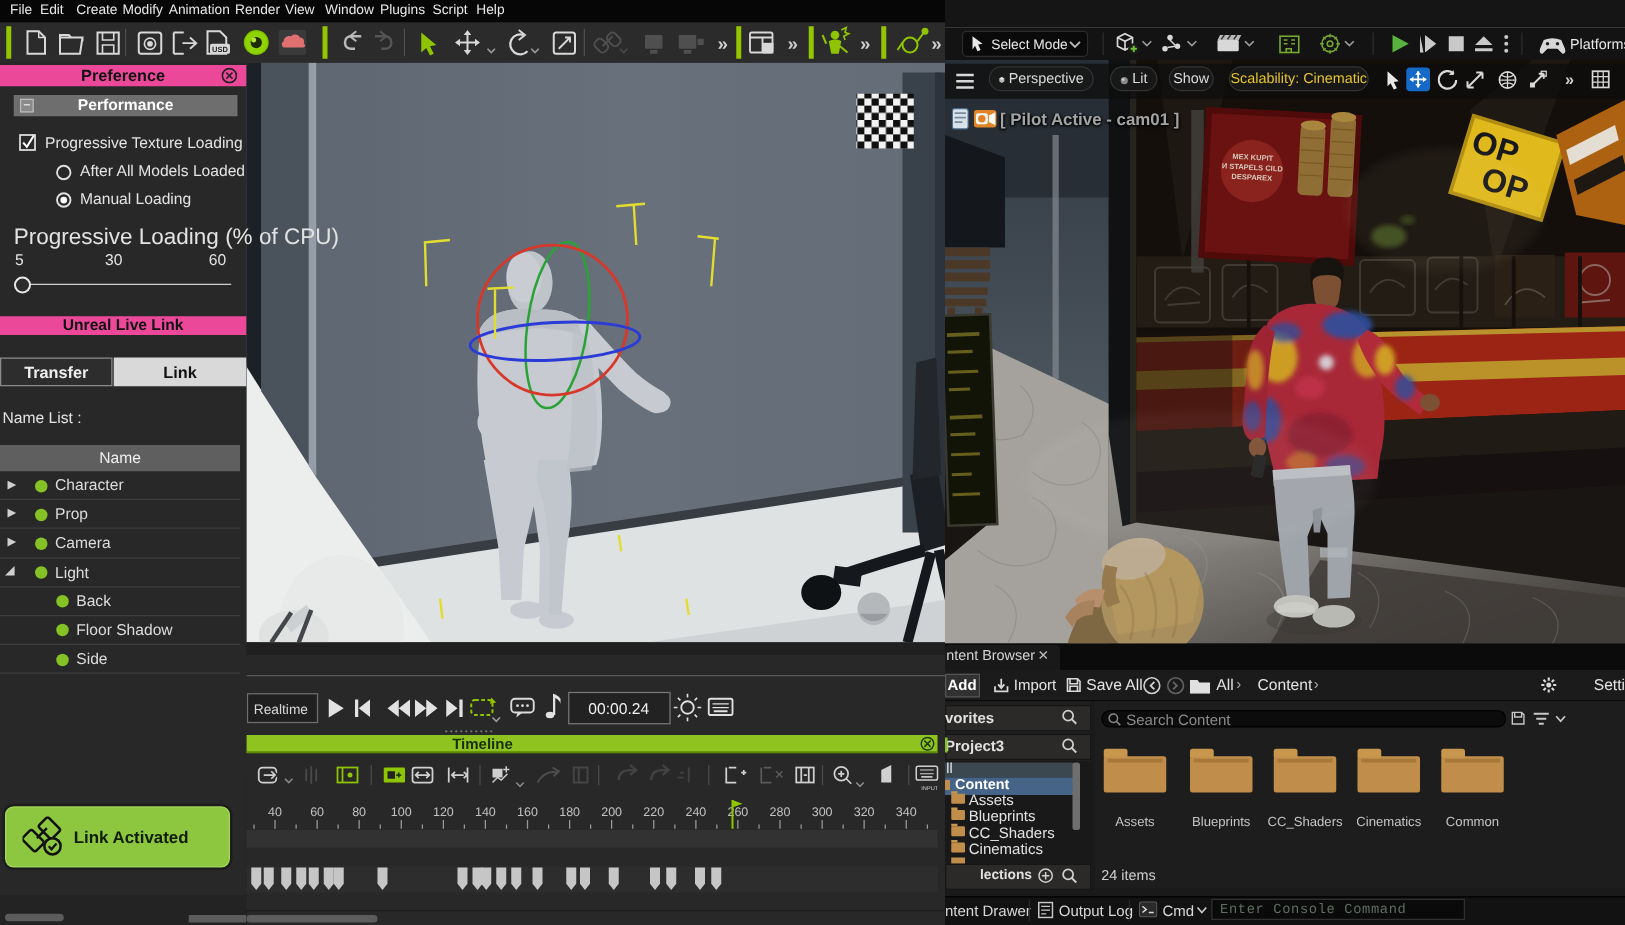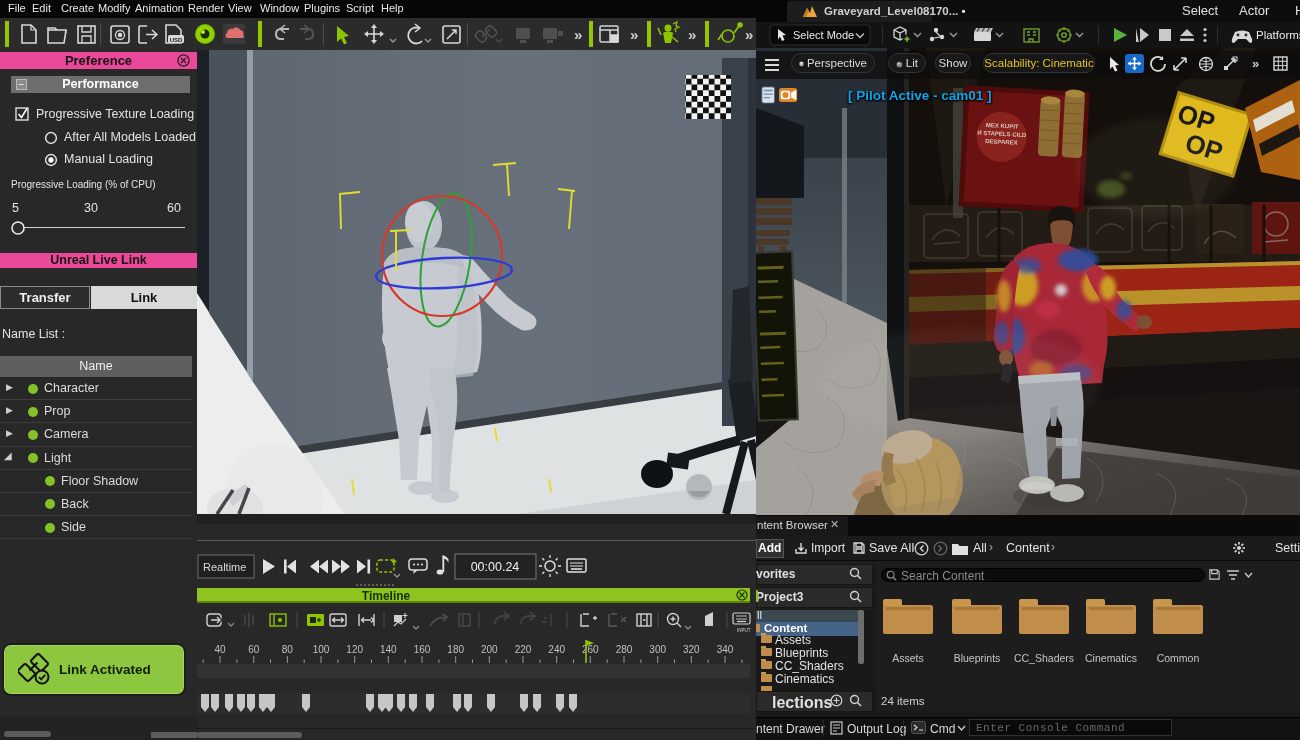--- a/index.html
+++ b/index.html
@@ -421,21 +421,21 @@
       <svg class="abs" style="left:44px;top:81px" width="14" height="14" viewBox="0 0 14 14">
           <circle cx="7" cy="7" r="5.4" fill="none" stroke="#e0e0e0" stroke-width="1.5"></circle>
         </svg>
       <div class="txt" style="left:64px;top:80px;color:#e3e3e3;font-size:12.5px;">After All Models Loaded</div>
       <svg class="abs" style="left:44px;top:103px" width="14" height="14" viewBox="0 0 14 14">
           <circle cx="7" cy="7" r="5.4" fill="none" stroke="#e0e0e0" stroke-width="1.5"></circle>
           <circle cx="7" cy="7" r="2.7" fill="#fff"></circle>
         </svg>
       <div class="txt" style="left:64px;top:102px;color:#e3e3e3;font-size:12.5px;">Manual Loading</div>
 
-      <div class="txt" style="left:11px;top:129px;color:#e3e3e3;font-size:10px;">Progressive Loading (% of CPU)</div>
+      <div class="txt" style="left:11px;top:129px;color:#e3e3e3;font-size:18px;">Progressive Loading (% of CPU)</div>
       <div class="txt" style="left:12px;top:151px;color:#e3e3e3;font-size:12.5px;">5</div>
       <div class="txt" style="left:84px;top:151px;color:#e3e3e3;font-size:12.5px;">30</div>
       <div class="txt" style="left:167px;top:151px;color:#e3e3e3;font-size:12.5px;">60</div>
       <div class="abs" style="left:14px;top:177px;width:171px;height:1px;background:#cfcfcf;"></div>
       <svg class="abs" style="left:10px;top:170px" width="16" height="16" viewBox="0 0 16 16">
           <circle cx="8" cy="8" r="6" fill="#2c2c2c" stroke="#e8e8e8" stroke-width="1.6"></circle>
         </svg>
 
       <div class="abs greenbar" style="left:0;top:203px;width:197px;height:15px;font-size:12.5px;text-align:center;line-height:15px;">Unreal Live Link</div>
 
@@ -460,25 +460,25 @@
             <span class="dot" style="left:28px"></span>
             <span class="lbl" style="left:44px">Camera</span>
           </div>
         <div class="row">
             <span class="tri2">◢</span>
             <span class="dot" style="left:28px"></span>
             <span class="lbl" style="left:44px">Light</span>
           </div>
         <div class="row">
             <span class="dot" style="left:45px"></span>
-            <span class="lbl" style="left:61px">Floor Shadow</span>
+            <span class="lbl" style="left:61px">Back</span>
           </div>
         <div class="row">
             <span class="dot" style="left:45px"></span>
-            <span class="lbl" style="left:61px">Back</span>
+            <span class="lbl" style="left:61px">Floor Shadow</span>
           </div>
         <div class="row">
             <span class="dot" style="left:45px"></span>
             <span class="lbl" style="left:61px">Side</span>
           </div>
       </div>
 
       <div class="abs" style="left:2px;top:593px;width:184px;height:53px;background:#8dc63f;border:2px solid #1d1d1d;border-radius:9px;box-shadow:inset 0 0 0 1px #a7d65e;"></div>
       <svg class="abs" style="left:18px;top:603px" width="34" height="34" viewBox="0 0 34 34">
         <g fill="none" stroke="#111" stroke-width="2">
@@ -491,32 +491,20 @@
       </svg>
       <div class="txt" style="left:59px;top:612px;color:#101d00;font-weight:bold;font-size:13.5px;">Link Activated</div>
     </div>
 
     <div class="abs" style="left:0;top:716px;width:197px;height:24px;background:#232323;z-index:4;"></div>
     <div class="abs" style="left:4px;top:731px;width:47px;height:6px;background:#5c5c5c;border-radius:3px;z-index:6;"></div>
     <div class="abs" style="left:151px;top:732px;width:46px;height:6px;background:#5c5c5c;z-index:6;"></div>
   </div>
 
   <div id="ue">
-    <div id="ue-tabs">
-      <div class="abs" style="left:0;top:0;width:31px;height:22px;background:#060606;"></div>
-      <div class="abs" style="left:31px;top:1px;width:145px;height:21px;background:#1d1d1d;border-radius:4px 4px 0 0;"></div>
-      <svg class="abs" style="left:46px;top:5px" width="16" height="13" viewBox="0 0 16 13">
-          <path d="M1 12 L5 3 l3 5 2-7 5 11z" fill="#e8a33d"></path>
-          <path d="M1 12 L5 3l2 3-3 6z" fill="#c27d20"></path>
-        </svg>
-      <div class="txt" style="left:68px;top:5px;color:#cfcfcf;font-size:11.5px;font-weight:bold;">Graveyard_Level08170... <span style="color:#e8e8e8">•</span></div>
-      <div class="txt" style="left:426px;top:3px;color:#e0e0e0;font-size:13px;">Select</div>
-      <div class="txt" style="left:483px;top:3px;color:#e0e0e0;font-size:13px;">Actor</div>
-      <div class="txt" style="left:539px;top:3px;color:#e0e0e0;font-size:13px;">H</div>
-    </div>
     <div id="ue-toolbar">
       <svg width="544" height="26" viewBox="0 0 544 26">
         <rect width="544" height="26" fill="#131313"></rect>
         <rect x="14" y="3" width="100" height="20" rx="3" fill="#0a0a0a" stroke="#2c2c2c"></rect>
         <path d="M22 7 l8 6 -3.5 0.5 2 4.5 -2.5 1 -2-4.5 -2 3z" fill="#e8e8e8"></path>
         <text x="37" y="17" font-size="11" fill="#e8e8e8">Select Mode</text>
         <path d="M100 11.5 l4 4 4-4" stroke="#bbb" stroke-width="1.5" fill="none"></path>
         <rect x="126" y="4" width="1" height="18" fill="#2e2e2e"></rect>
         <g fill="none" stroke="#d8d8d8" stroke-width="1.3">
           <path d="M138 8 l6-3 6 3 v7 l-6 3 -6-3z M138 8 l6 3 6-3 M144 11 v7"></path>
@@ -821,21 +809,21 @@
       <svg class="abs" style="left:5px;top:37px" width="18" height="20" viewBox="0 0 20 22">
           <rect x="1" y="2" width="14" height="18" rx="2" fill="#d8e2ea" stroke="#4a6a8a"></rect>
           <path d="M3 6h10M3 10h10M3 14h7" stroke="#7a8a9a" stroke-width="1.4"></path>
         </svg>
       <svg class="abs" style="left:23px;top:39px" width="19" height="16" viewBox="0 0 22 18">
           <rect x="0" y="1" width="21" height="16" rx="3" fill="#e08428"></rect>
           <rect x="2" y="4" width="11" height="10" rx="2" fill="#f8f8f4"></rect>
           <circle cx="7.5" cy="9" r="3.5" fill="#e08428"></circle>
           <path d="M14 6l6-3v12l-6-3z" fill="#f8f8f4"></path>
         </svg>
-      <div class="txt" style="left:44px;top:40px;color:#0ea5e9;font-size:13.5px;font-weight:bold;text-shadow:1px 1px 2px #000, -1px 1px 2px #000;margin-left:48px;">[ Pilot Active - cam01 ]</div>
+      <div class="txt" style="left:44px;top:40px;color:#a3a3a3;font-size:13.5px;font-weight:bold;text-shadow:1px 1px 2px #000, -1px 1px 2px #000;">[ Pilot Active - cam01 ]</div>
     </div>
     <div id="ue-cb">
 
       <div class="abs" style="left:0;top:0;width:544px;height:21px;background:#0b0b0b;"></div>
       <div class="abs" style="left:0;top:1px;width:92px;height:20px;background:#191919;border-radius:3px 3px 0 0;"></div>
       <div class="txt" style="left:1px;top:4px;color:#d6d6d6;font-size:11.5px;">ntent Browser</div>
       <div class="txt" style="left:74px;top:3px;color:#bbb;font-size:11px;">✕</div>
 
       <div class="abs" style="left:0;top:21px;width:544px;height:25px;background:#1b1b1b;border-bottom:1px solid #0a0a0a;"></div>
       <div class="abs" style="left:0;top:24px;width:28px;height:19px;background:#313131;border:1px solid #555;"></div>
@@ -902,21 +890,21 @@
       <div class="cbrow" style="top:157px">
           <span class="fold"></span>
           <span style="left:19px" class="ct">Cinematics</span>
         </div>
       <div class="abs" style="left:102px;top:95px;width:6px;height:54px;background:#6e6e6e;border-radius:2px;"></div>
       <div class="abs" style="left:5px;top:171px;width:11px;height:5px;background:#c08e4a;"></div>
       <div class="abs" style="left:0;top:109px;width:4px;height:8px;background:#c08e4a;"></div>
       <div class="abs" style="left:0;top:75px;width:2px;height:12px;background:#84c225;"></div>
       <div class="abs" style="left:120px;top:170px;width:424px;height:1px;background:#141414;"></div>
       <div class="abs" style="left:0;top:176px;width:117px;height:21px;background:#2b2a28;border:1px solid #161616;"></div>
-      <div class="txt" style="left:16px;top:179px;color:#e0e0e0;font-size:16px;font-weight:bold;">lections</div>
+      <div class="txt" style="left:0px;top:179px;color:#e0e0e0;font-size:11px;font-weight:bold;padding-left:28px;">lections</div>
       <svg class="abs" style="left:74px;top:179px" width="13" height="13" viewBox="0 0 13 13">
           <circle cx="6.5" cy="6.5" r="5.3" stroke="#cfcfcf" stroke-width="1.2" fill="none"></circle>
           <path d="M3.5 6.5h6M6.5 3.5v6" stroke="#cfcfcf" stroke-width="1.2"></path>
         </svg>
       <svg class="abs" style="left:93px;top:179px" width="13" height="13" viewBox="0 0 13 13">
           <circle cx="5.5" cy="5.5" r="4" stroke="#cfcfcf" stroke-width="1.4" fill="none"></circle>
           <path d="M8.5 8.5l3.5 3.5" stroke="#cfcfcf" stroke-width="1.6"></path>
         </svg>
 
       <div class="abs" style="left:120px;top:46px;width:424px;height:150px;background:#1d1d1d;"></div>

